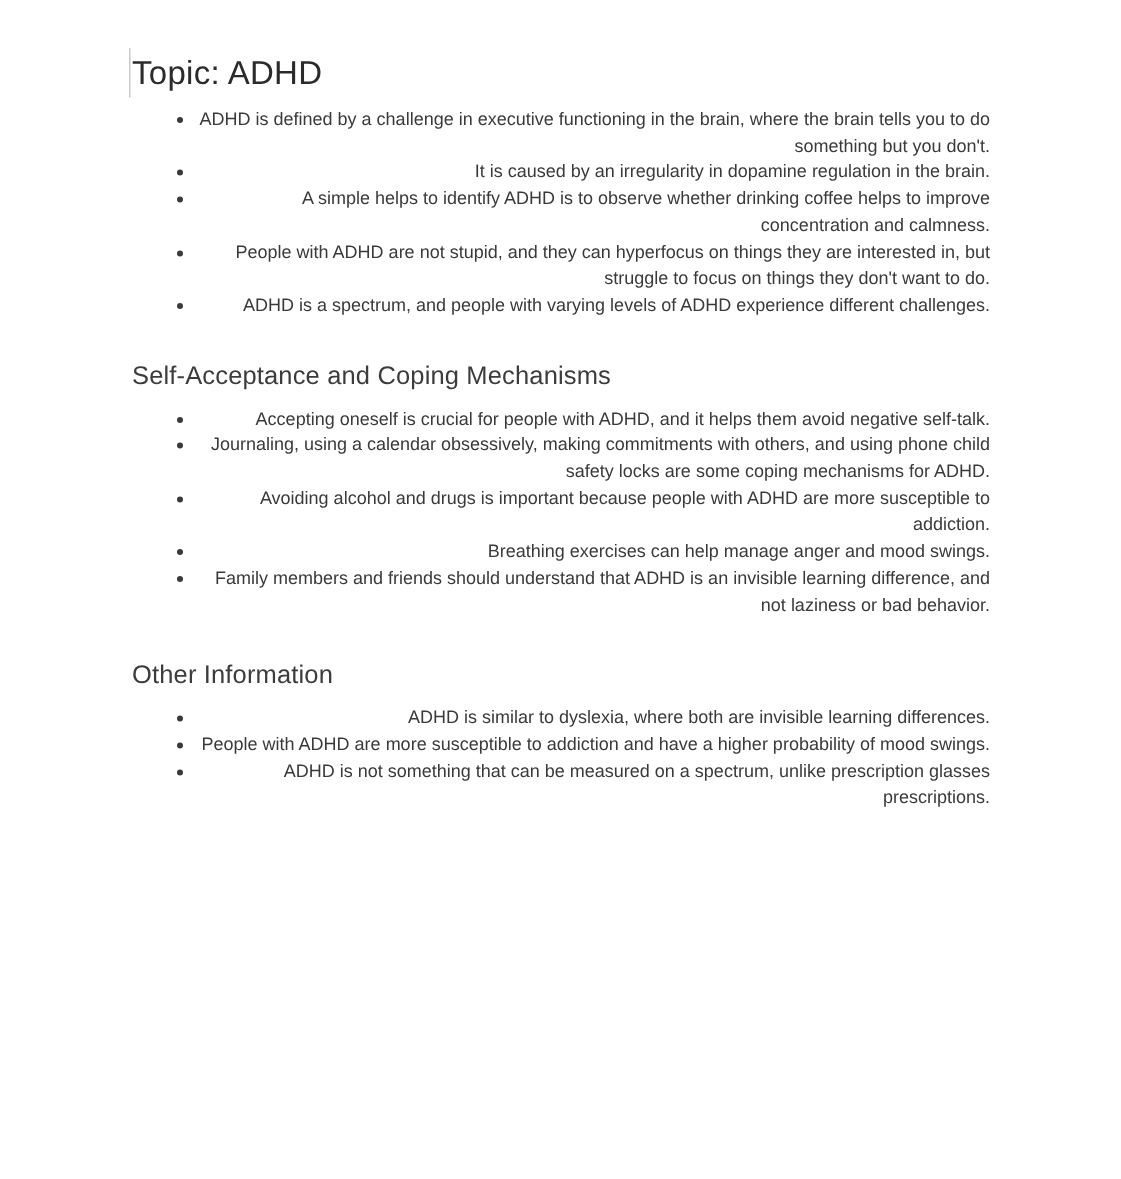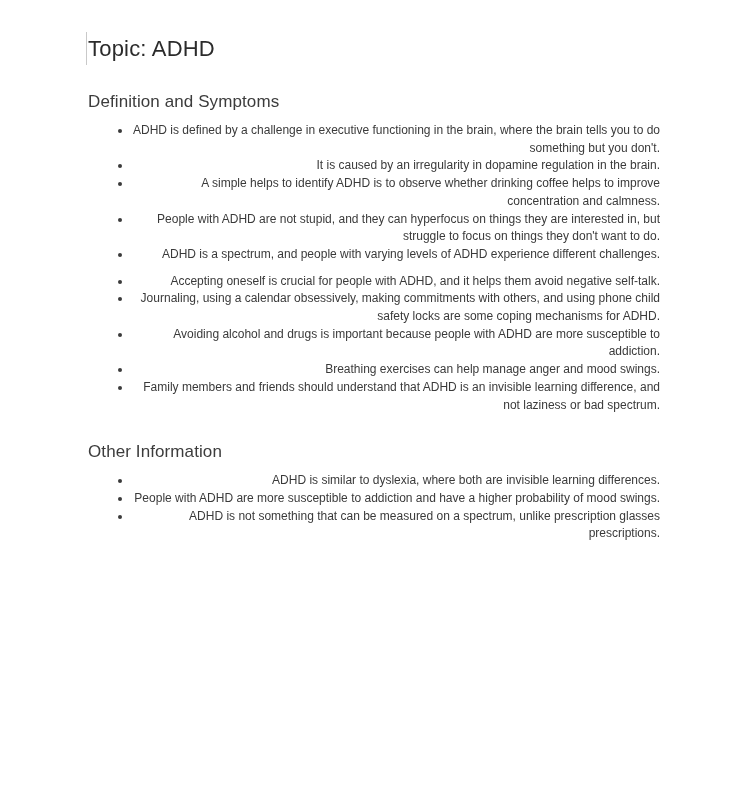--- a/index.html
+++ b/index.html
@@ -66,36 +66,36 @@
 </head>
 <body>
 
 <div class="page">
 
   <div class="doc-title">
     <span class="caret"></span>
     <span>Topic: ADHD</span>
   </div>
 
-  <h2 class="section-heading heading-1">Definition and Symptoms</h2>
   <ul class="bullets">
     <li>ADHD is defined by a challenge in executive functioning in the brain, where the brain tells you to do something but you don't.</li>
     <li>It is caused by an irregularity in dopamine regulation in the brain.</li>
     <li>A simple helps to identify ADHD is to observe whether drinking coffee helps to improve concentration and calmness.</li>
     <li>People with ADHD are not stupid, and they can hyperfocus on things they are interested in, but struggle to focus on things they don't want to do.</li>
     <li>ADHD is a spectrum, and people with varying levels of ADHD experience different challenges.</li>
   </ul>
 
 
+  <h2 class="section-heading heading-n">Self-Acceptance and Coping Mechanisms</h2>
   <ul class="bullets">
     <li>Accepting oneself is crucial for people with ADHD, and it helps them avoid negative self-talk.</li>
     <li>Journaling, using a calendar obsessively, making commitments with others, and using phone child safety locks are some coping mechanisms for ADHD.</li>
     <li>Avoiding alcohol and drugs is important because people with ADHD are more susceptible to addiction.</li>
     <li>Breathing exercises can help manage anger and mood swings.</li>
-    <li>Family members and friends should understand that ADHD is an invisible learning difference, and not laziness or bad spectrum.</li>
+    <li>Family members and friends should understand that ADHD is an invisible learning difference, and not laziness or bad behavior.</li>
   </ul>
 
   <h2 class="section-heading heading-n">Other Information</h2>
   <ul class="bullets">
     <li>ADHD is similar to dyslexia, where both are invisible learning differences.</li>
     <li>People with ADHD are more susceptible to addiction and have a higher probability of mood swings.</li>
     <li>ADHD is not something that can be measured on a spectrum, unlike prescription glasses prescriptions.</li>
   </ul>
 
 </div>

